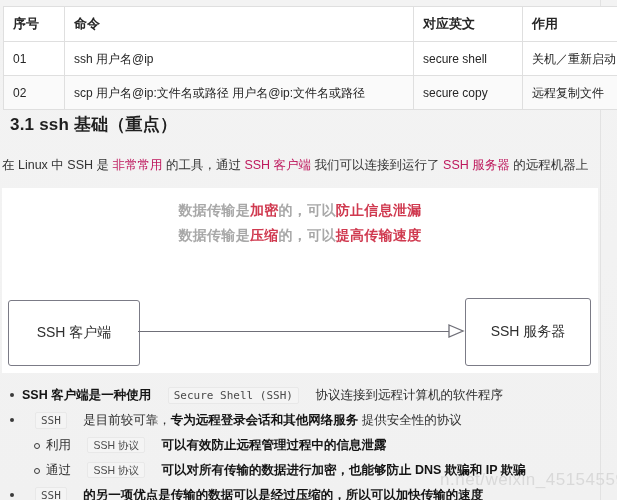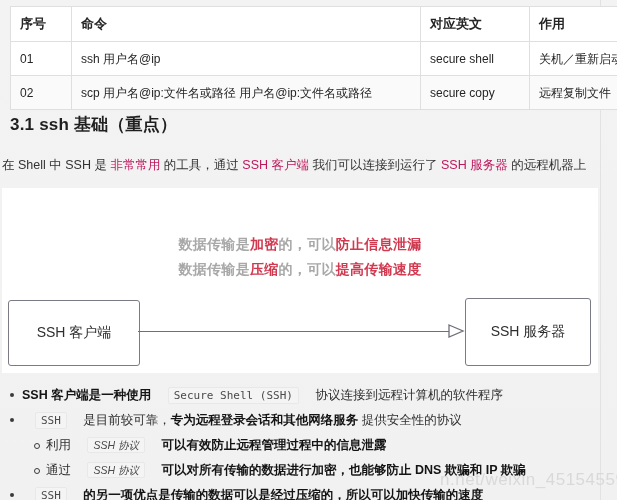--- a/index.html
+++ b/index.html
@@ -13,21 +13,21 @@
   .page{
     position:absolute;left:0;top:0;width:617px;height:500px;
     background:linear-gradient(180deg,#f3f3f3 0%,#f1f1f1 100%);
   }
   .content-edge{
     position:absolute;left:600px;top:0;width:1px;height:500px;
     background:#e2e2e2;
   }
 
   
-  .tbl-wrap{position:absolute;left:10px;top:6px;width:568px;}
+  .tbl-wrap{position:absolute;left:3px;top:6px;width:568px;}
   table.cmd{
     border-collapse:collapse;width:568px;
     background:#ffffff;
     table-layout:fixed;
   }
   table.cmd th,table.cmd td{
     border:1px solid #dfdfdf;
     padding:6px 9px;
     text-align:left;
     font-size:12px;
@@ -66,21 +66,20 @@
   .intro b{font-weight:normal;color:#be185d;}
 
   
   .diagram{
     position:absolute;left:2px;top:188px;width:596px;height:185px;
     background:#ffffff;
   }
   .dg-lines{
     position:absolute;left:0;top:10px;width:596px;
     text-align:center;
-    margin-top:34px;
   }
   .dg-line{
     font-size:14px;line-height:25px;color:#a8a8a8;font-weight:bold;
     letter-spacing:0.3px;
   }
   .dg-line .red{color:#d03a50;}
   .box{
     position:absolute;border:1.5px solid #7b7b86;background:#ffffff;
     border-radius:3px;
     display:flex;align-items:center;justify-content:center;
@@ -119,21 +118,21 @@
   code.inl{
     font-family:"DejaVu Sans Mono","Liberation Mono",monospace;
     font-size:11px;
     background:#f4f4f4;
     border:1px solid #e8e8e8;
     border-radius:2px;
     padding:1px 5px;
     color:#4a4a4a;
     margin:0 13px;
   }
-  code.inl.cn{font-family:"Liberation Sans","DejaVu Sans",sans-serif;font-size:10.5px;font-style:italic;}
+  code.inl.cn{font-family:"Liberation Sans","DejaVu Sans",sans-serif;font-size:10.5px;}
 
   
   .watermark{
     position:absolute;left:440px;top:470px;
     font-size:17px;color:#d9d9d9;
     letter-spacing:0.5px;
     white-space:nowrap;
     pointer-events:none;
   }
 </style>
@@ -166,21 +165,21 @@
         <td class="c2">secure copy</td>
         <td class="c3">远程复制文件</td>
       </tr>
     </tbody>
   </table>
 </div>
 
 <div class="h-sec">3.1 ssh 基础（重点）</div>
 
 <div class="intro">
-  <span>在 Shell 中 SSH 是 </span><b>非常常用</b><span> 的工具，通过 </span><b>SSH 客户端</b><span> 我们可以连接到运行了 </span><b>SSH 服务器</b><span> 的远程机器上</span>
+  <span>在 Linux 中 SSH 是 </span><b>非常常用</b><span> 的工具，通过 </span><b>SSH 客户端</b><span> 我们可以连接到运行了 </span><b>SSH 服务器</b><span> 的远程机器上</span>
 </div>
 
 <div class="diagram">
   <div class="dg-lines">
     <div class="dg-line">
       <span>数据传输是</span><span class="red">加密</span><span>的，可以</span><span class="red">防止信息泄漏</span>
     </div>
     <div class="dg-line">
       <span>数据传输是</span><span class="red">压缩</span><span>的，可以</span><span class="red">提高传输速度</span>
     </div>

